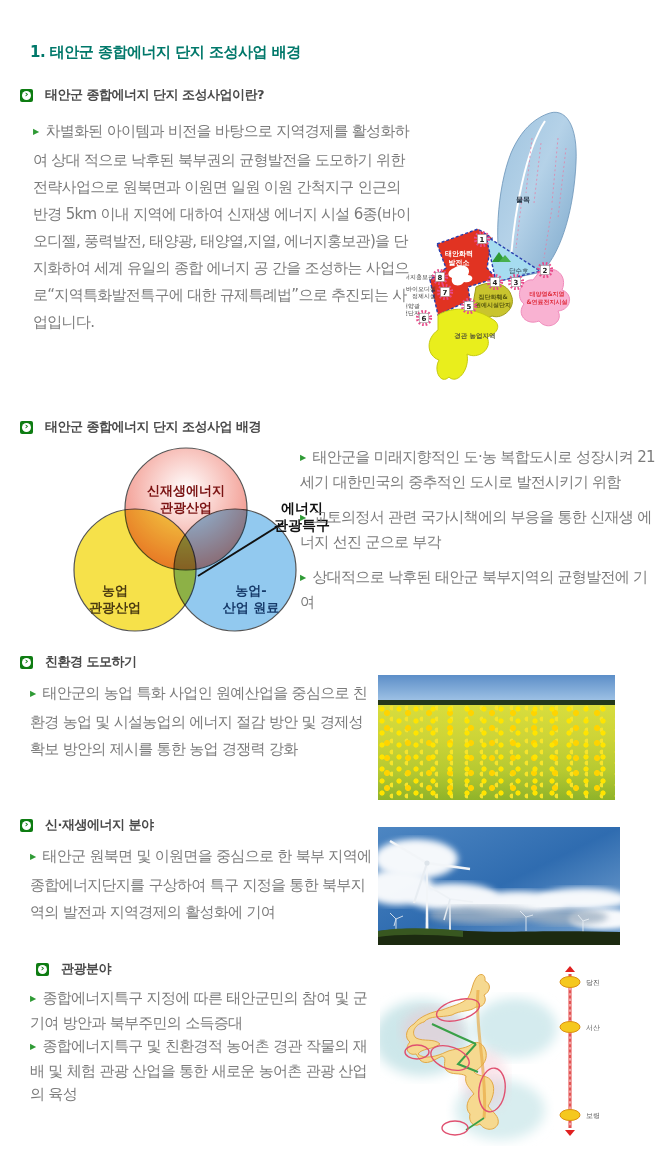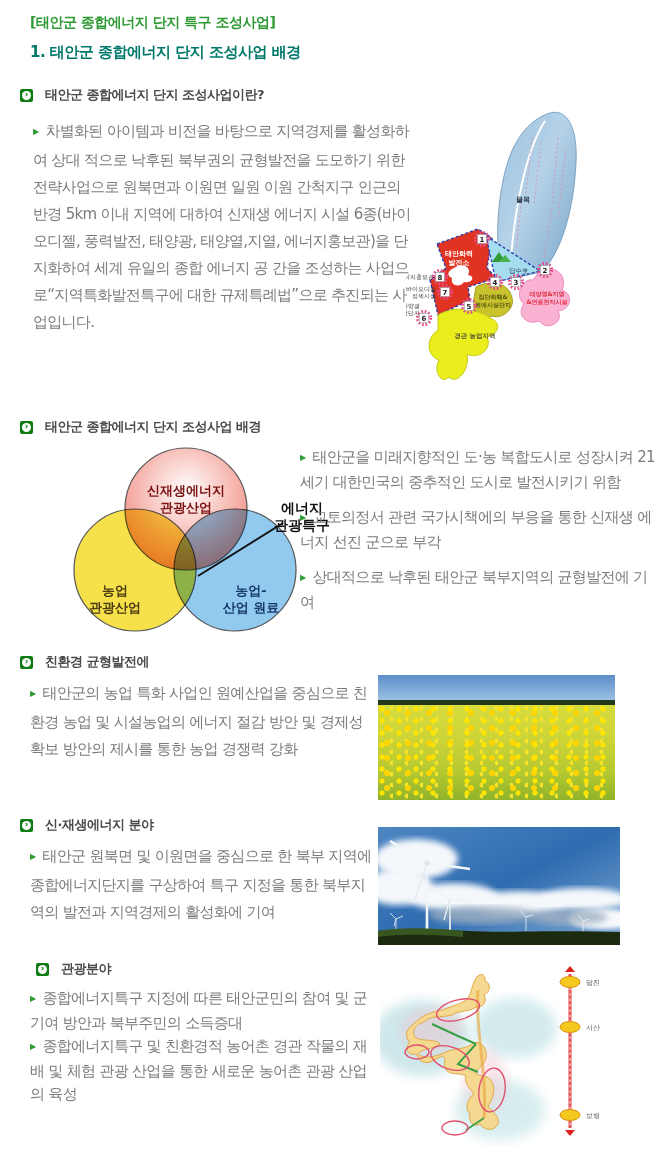--- a/index.html
+++ b/index.html
@@ -37,21 +37,20 @@
         linear-gradient(#d8dd3e 0%, #cdd437 35%, #b6c931 70%, #8fb32a 100%);
       background-size:17px 12px, 21px 15px, 15px 11px, 100% 100%; }
 
   svg text { font-family:"DejaVu Sans","Liberation Sans",sans-serif; }
 </style>
 </head>
 <body>
 
 <div class="page">
 
-  <div class="main-title">[태안군 종합에너지 단지 특구 조성사업]</div>
   <div class="sub-title">1. 태안군 종합에너지 단지 조성사업 배경</div>
 
   <div class="sec-head" style="left:20px; top:86px;">
     <span class="sq">
         <span class="disc"></span>
       </span>
     <span class="txt">태안군 종합에너지 단지 조성사업이란?</span>
   </div>
   <div class="para lh27 arrow-pre" style="left:33px; top:118px; width:382px;">차별화된 아이템과 비전을 바탕으로 지역경제를 활성화하여 상대 적으로 낙후된 북부권의 균형발전을 도모하기 위한 전략사업으로 원북면과 이원면 일원 이원 간척지구 인근의 반경 5km 이내 지역에 대하여 신재생 에너지 시설 6종(바이오디젤, 풍력발전, 태양광, 태양열,지열, 에너지홍보관)을 단지화하여 세계 유일의 종합 에너지 공 간을 조성하는 사업으로“지역특화발전특구에 대한 규제특례법”으로 추진되는 사업입니다.</div>
 
@@ -184,21 +183,21 @@
   <div style="position:absolute; left:300px; top:446px; width:358px;">
     <div class="bullet" style="margin-bottom:12px;">태안군을 미래지향적인 도·농 복합도시로 성장시켜 21세기 대한민국의 중추적인 도시로 발전시키기 위함</div>
     <div class="bullet" style="margin-bottom:12px;">교토의정서 관련 국가시책에의 부응을 통한 신재생 에너지 선진 군으로 부각</div>
     <div class="bullet">상대적으로 낙후된 태안군 북부지역의 균형발전에 기여</div>
   </div>
 
   <div class="sec-head" style="left:20px; top:653px;">
     <span class="sq">
         <span class="disc"></span>
       </span>
-    <span class="txt">친환경 균형발전에</span>
+    <span class="txt">친환경 도모하기</span>
   </div>
   <div class="para lh27 arrow-pre" style="left:30px; top:680px; width:348px;">태안군의 농업 특화 사업인 원예산업을 중심으로 친환경 농업 및 시설농업의 에너지 절감 방안 및 경제성 확보 방안의 제시를 통한 농업 경쟁력 강화</div>
 
   <div class="imgbox" style="left:378px; top:675px;">
     <div class="flower">
       <div class="sky"></div>
       <div class="treeline"></div>
       <div class="field"></div>
     </div>
   </div>

